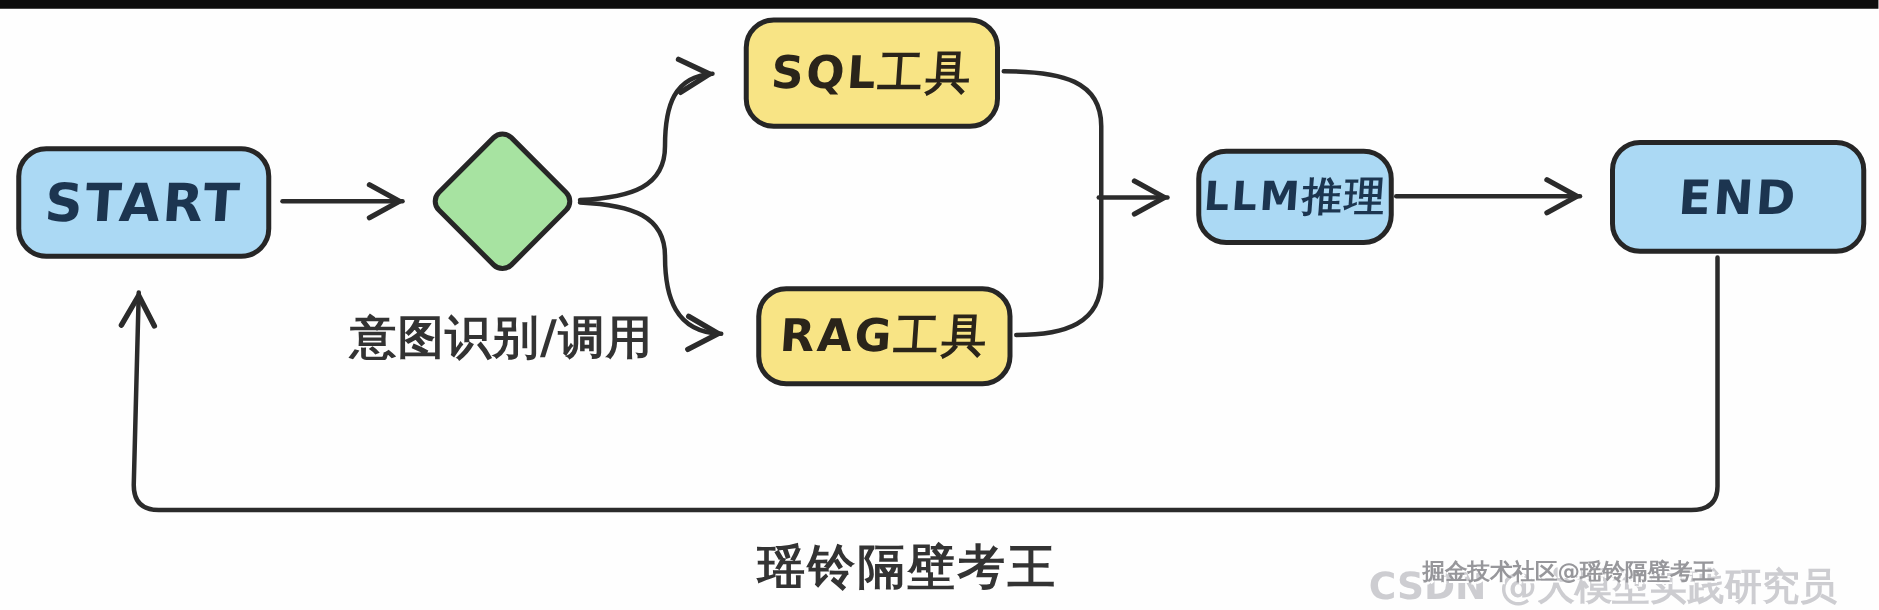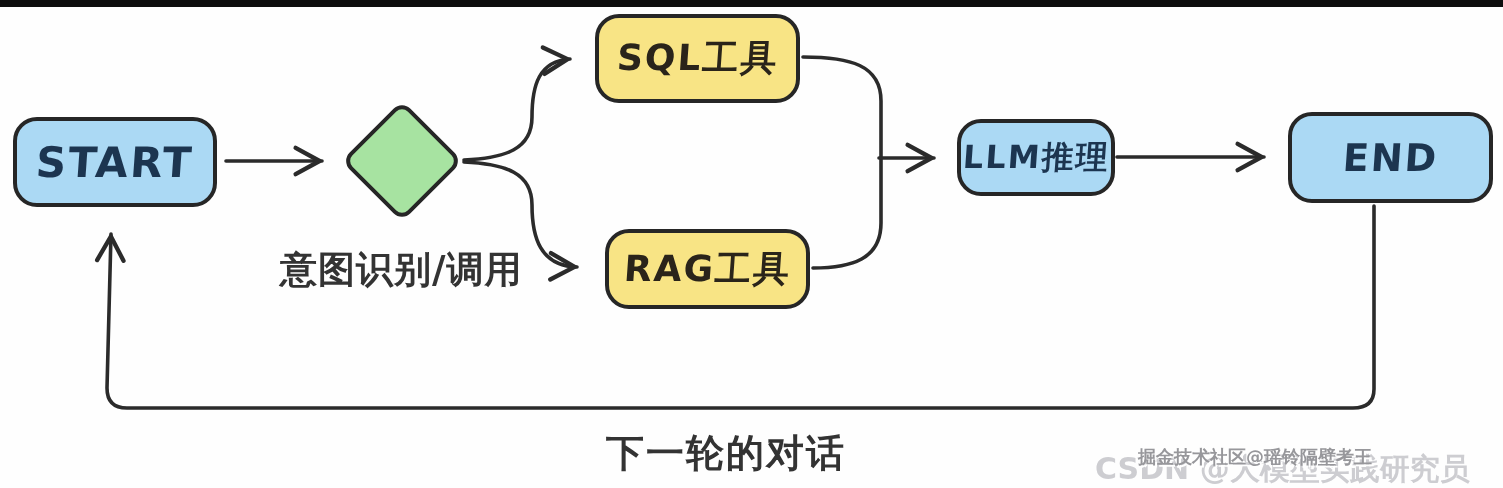--- a/index.html
+++ b/index.html
@@ -91,20 +91,20 @@
   <div class="node rounded blue node-llm">
     <span class="node-label">LLM推理</span>
   </div>
 
   <div class="node rounded blue node-end">
     <span class="node-label">END</span>
   </div>
 
   <div class="caption caption-decision">意图识别/调用</div>
 
-  <div class="caption caption-loop">下一轮的对话</div>
+  <div class="caption caption-loop">瑶铃隔壁考王</div>
 
   <div class="watermark">
     <span class="wm-light">CSDN @大模型实践研究员</span>
     <span class="wm-emboss">掘金技术社区@瑶铃隔壁考王</span>
   </div>
 
 </div>
 
 </body></html>

